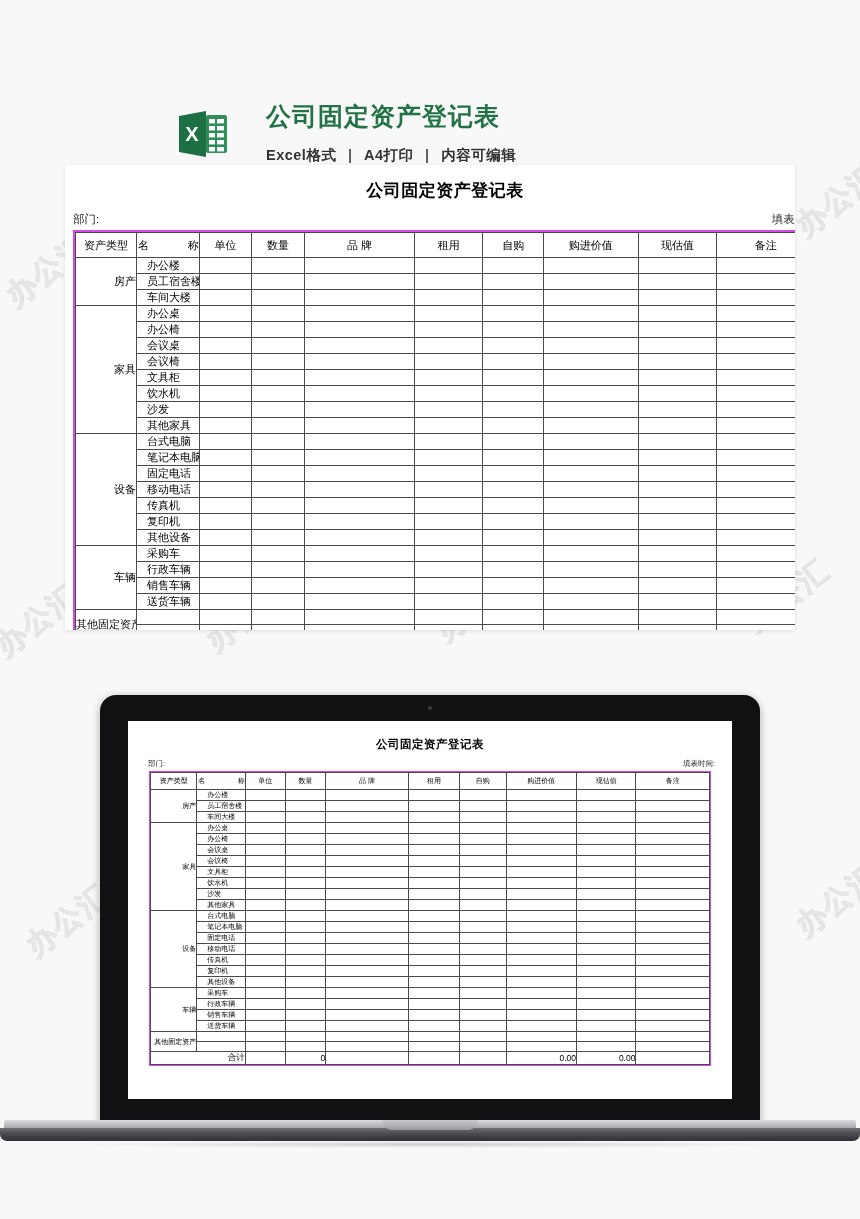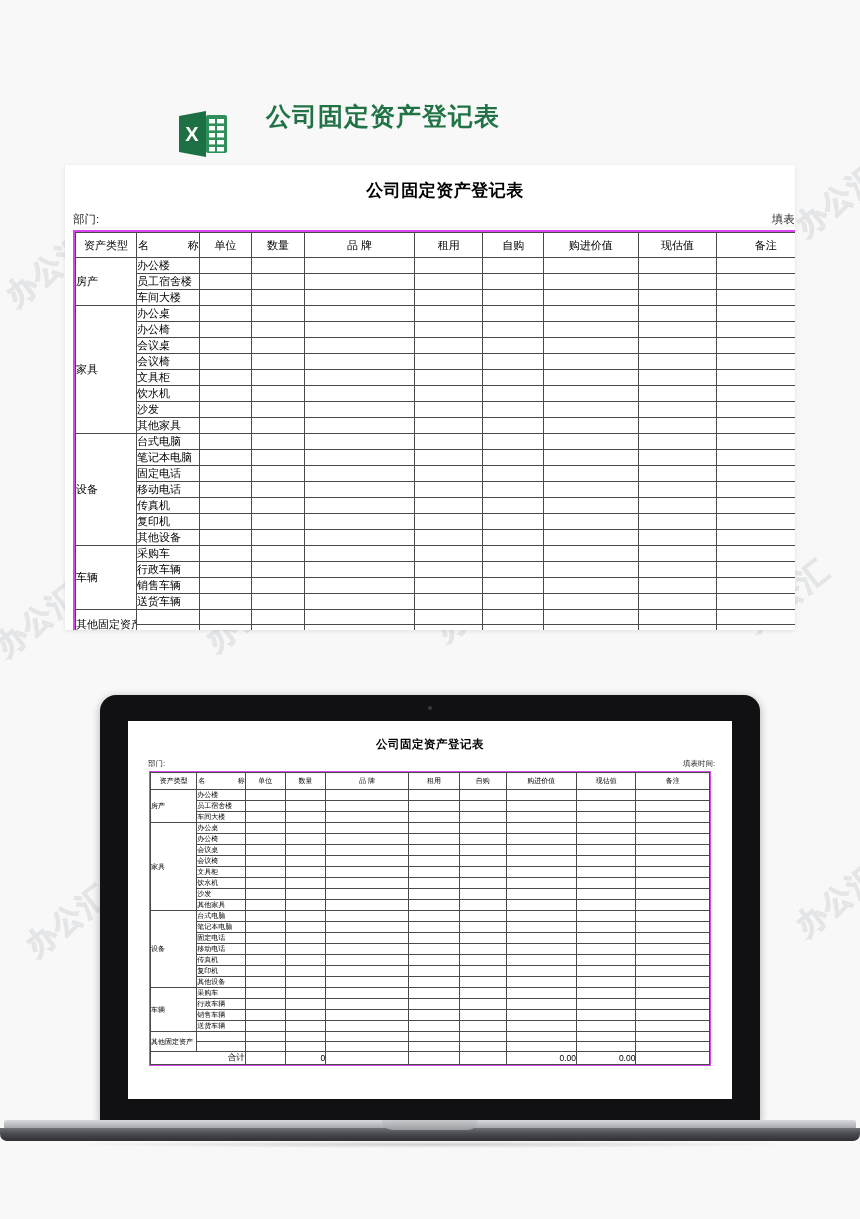--- a/index.html
+++ b/index.html
@@ -72,22 +72,22 @@
   }
   table.grid td, table.grid th {
     border: 1px solid #4a4a4a;
     padding: 0;
     font-weight: 400;
     vertical-align: middle;
     overflow: hidden;
     white-space: nowrap;
   }
   table.grid th { text-align: center; font-weight: 400; }
-  table.grid .cat { text-align: left; margin-left: 19px; }
-  table.grid .nm  { text-align: left; padding-left: 0; }
+  table.grid .cat { text-align: right; margin-left: 19px; }
+  table.grid .nm  { text-align: left; padding-left: 10px; }
   table.grid tr.total td { text-align: right; }
   table.grid .hdr-nc { text-align: left; padding-left: 1px; }
   .nc-inner { display: flex; justify-content: space-between; width: 100%; }
 
   
   .grid-wrap { border: 2px solid #d946ef; }
 
   
   .big .s-title { font-size: 17px; margin-top: 14px; }
   .big .s-meta  { font-size: 11.5px; margin: 10px 4px 3px 8px; }
@@ -179,20 +179,27 @@
         <rect x="33" y="26" width="6" height="4.4" fill="#ffffff"></rect>
         <rect x="41" y="26" width="7" height="4.4" fill="#ffffff"></rect>
         <rect x="33" y="33" width="6" height="4.4" fill="#ffffff"></rect>
         <rect x="41" y="33" width="7" height="4.4" fill="#ffffff"></rect>
         <rect x="33" y="40" width="6" height="4.4" fill="#ffffff"></rect>
         <rect x="41" y="40" width="7" height="4.4" fill="#ffffff"></rect>
         <text x="16" y="34" font-family="Liberation Sans, sans-serif" font-size="20" font-weight="700" fill="#ffffff" text-anchor="middle">X</text>
       </svg>
     </div>
     <div class="hdr-title">公司固定资产登记表</div>
+    <div class="hdr-sub">
+      <span>Excel格式</span>
+      <span class="sep">|</span>
+      <span>A4打印</span>
+      <span class="sep">|</span>
+      <span>内容可编辑</span>
+    </div>
   </div>
 
   <div class="card">
     <div class="card-inner">
       <div class="sheet big">
         <div class="s-title">公司固定资产登记表</div>
         <div class="s-meta">
           <span>部门:</span>
           <span>填表时间:</span>
         </div>

